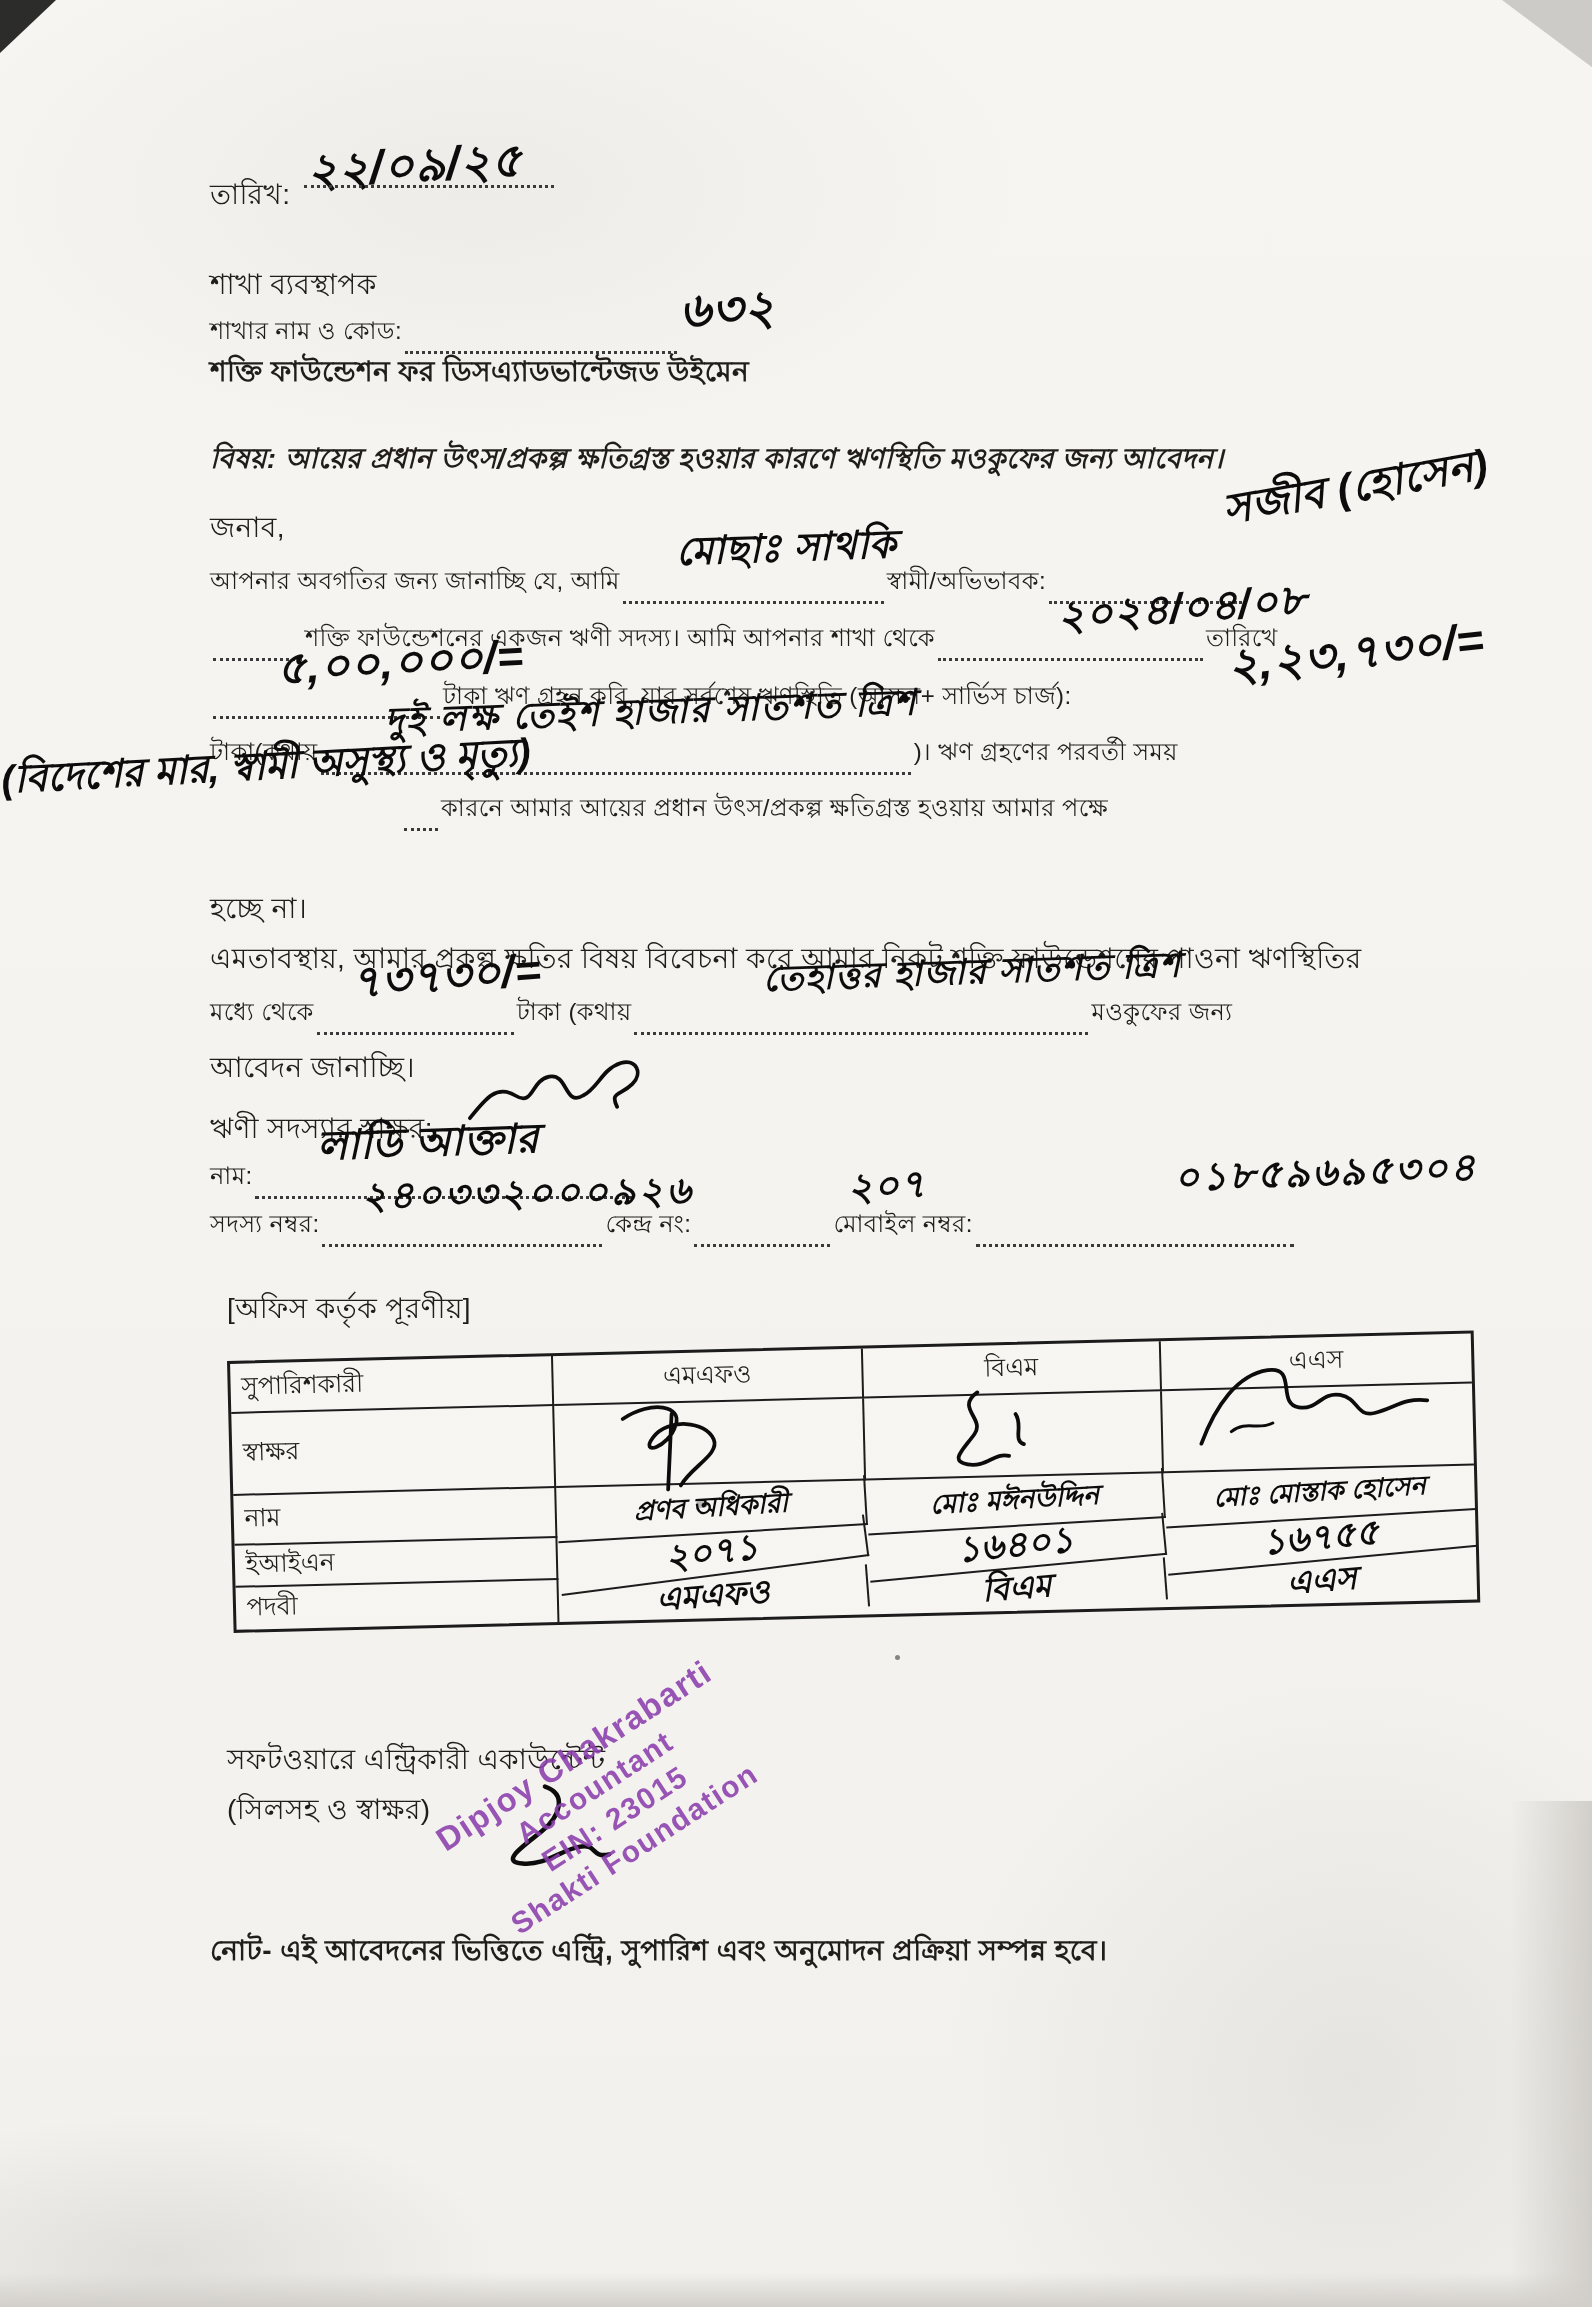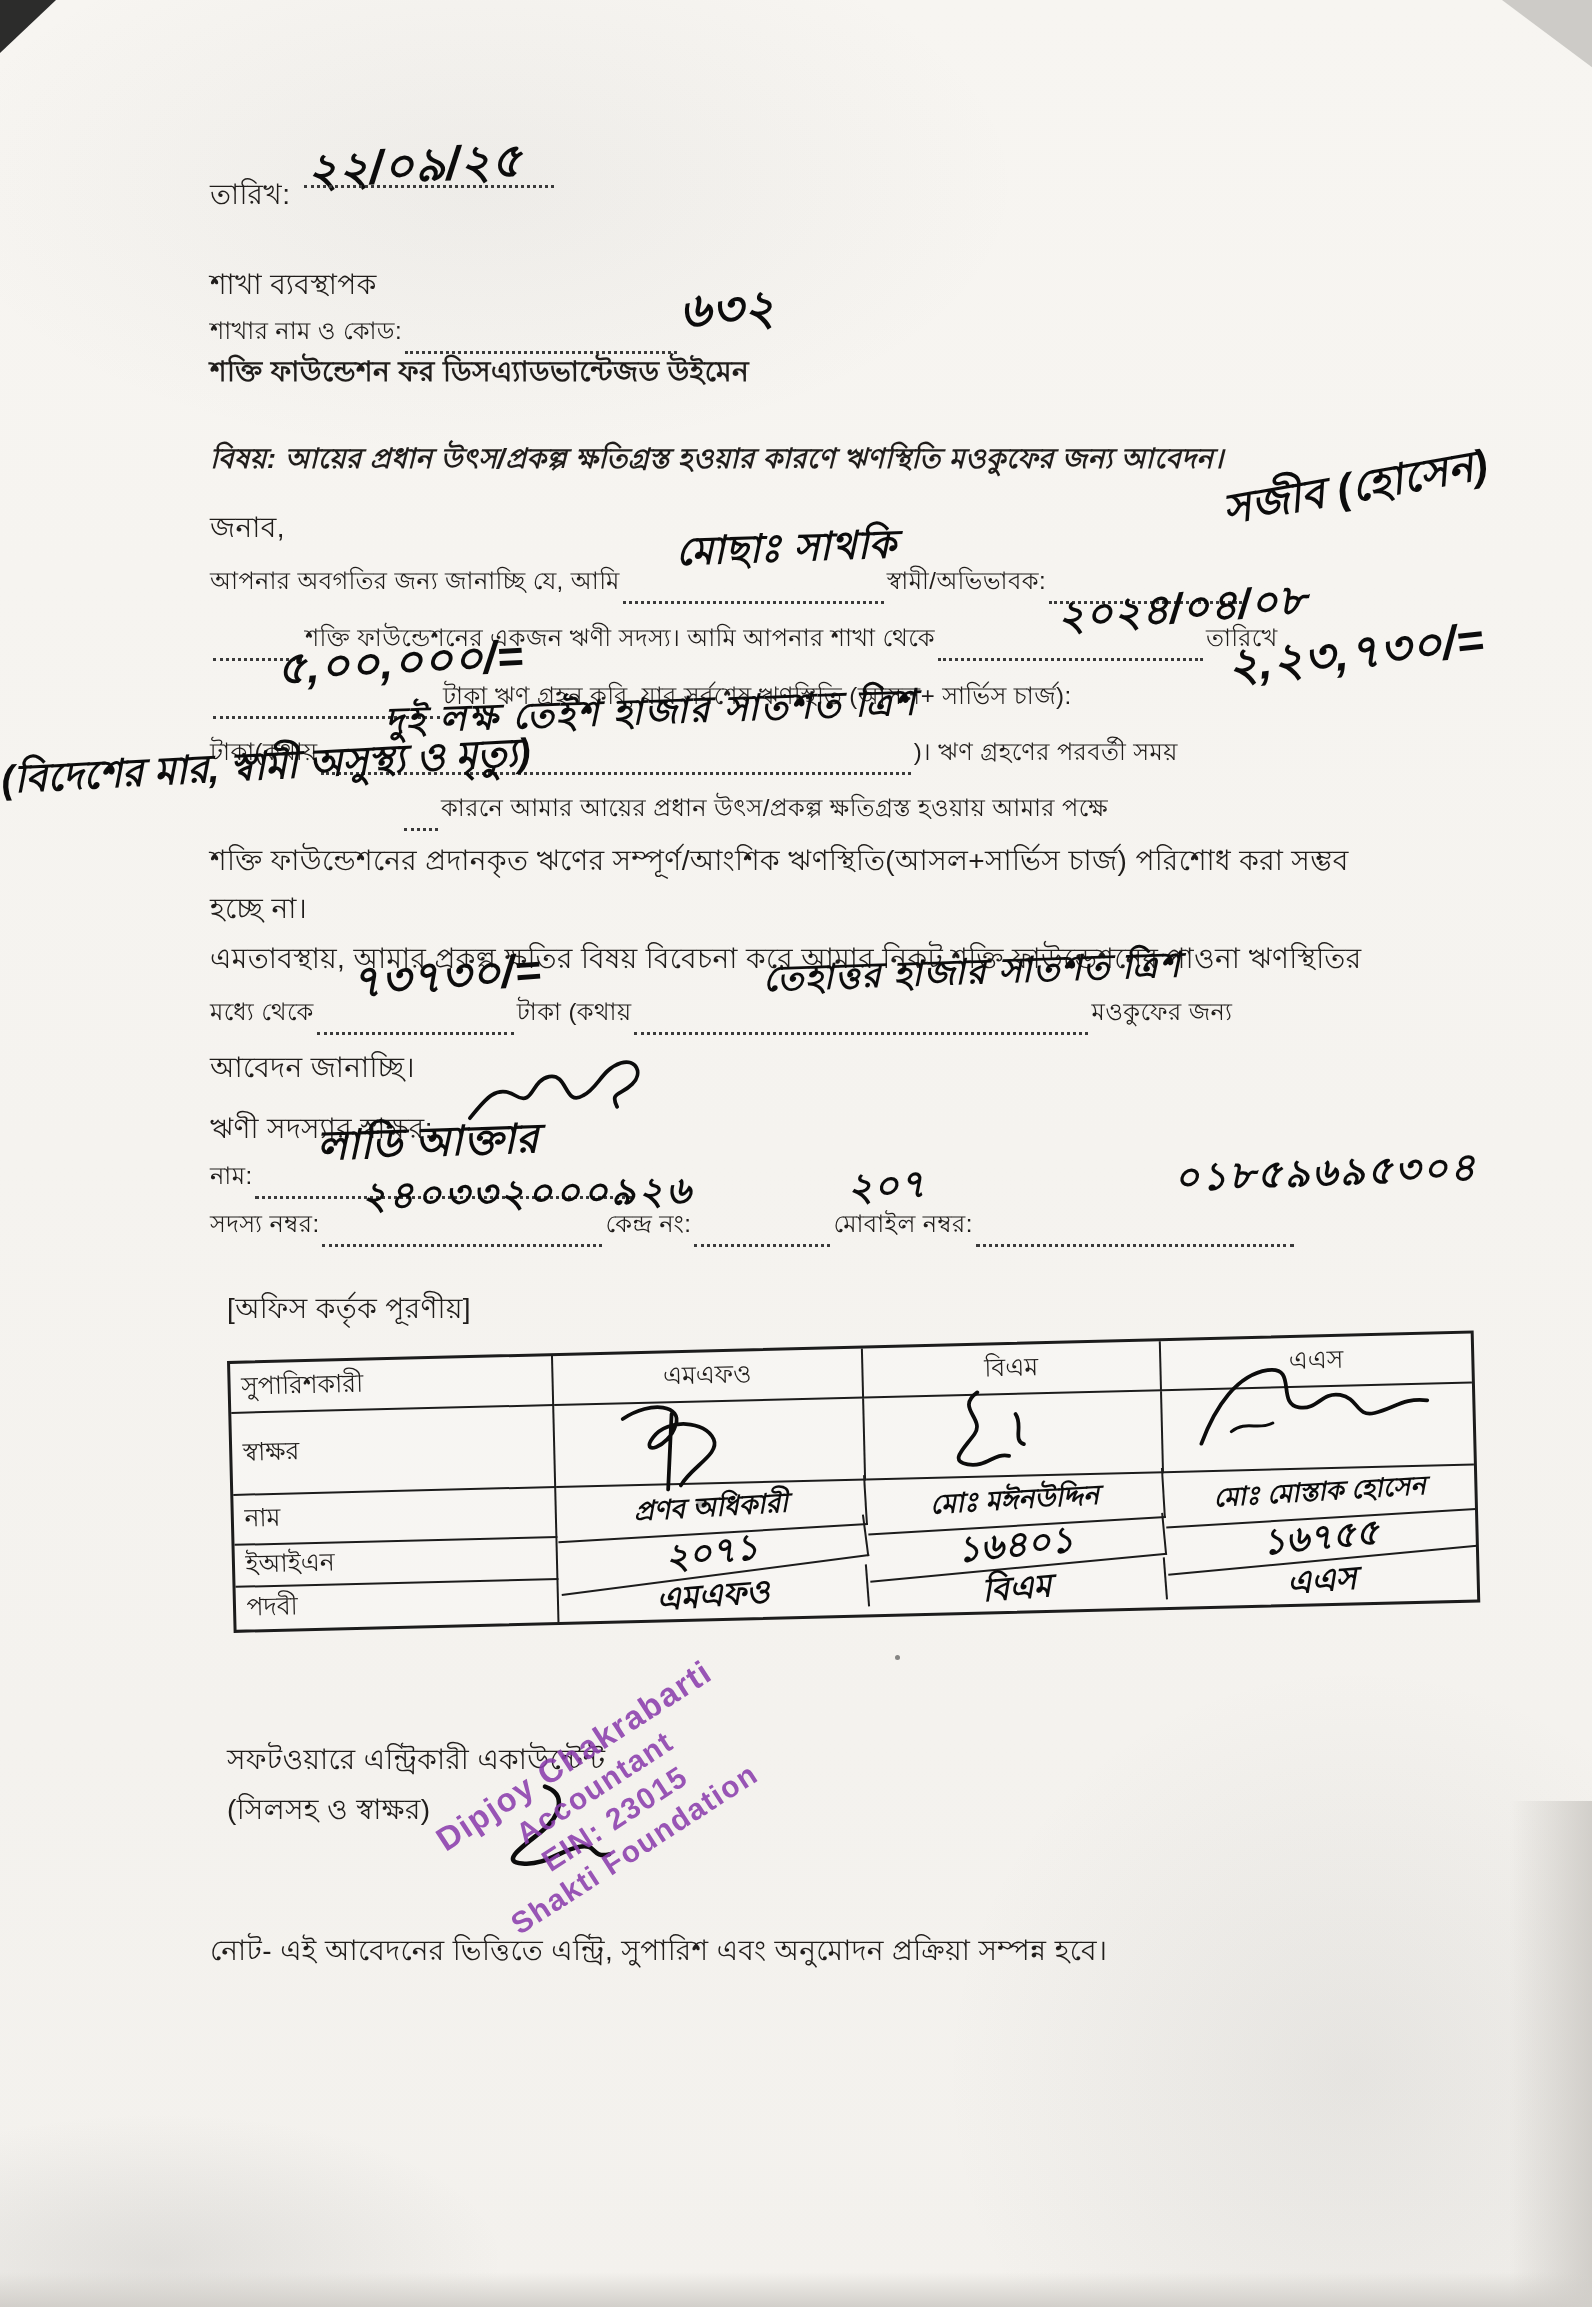--- a/index.html
+++ b/index.html
@@ -129,21 +129,20 @@
   </div>
   <div class="hw" style="left:386px;top:693px;font-size:36px;transform:rotate(-2deg);letter-spacing:2.3px;">দুই লক্ষ তেইশ হাজার সাতশত ত্রিশ</div>
 
   <div class="line" style="left:210px;top:789px;">
     <span style="display:inline-block;width:191px;"></span>
     <span class="dots" style="width:34px;"></span>
     <span>কারনে আমার আয়ের প্রধান উৎস/প্রকল্প ক্ষতিগ্রস্ত হওয়ায় আমার পক্ষে</span>
   </div>
   <div class="hw" style="left:3px;top:749px;font-size:39px;transform:rotate(-3deg);letter-spacing:0px;">(বিদেশের মার, স্বামী অসুস্থ্য ও মৃত্যু)</div>
 
-  <div class="printed" style="left:210px;top:839px;">শক্তি ফাউন্ডেশনের প্রদানকৃত ঋণের সম্পূর্ণ/আংশিক ঋণস্থিতি(আসল+সার্ভিস চার্জ) পরিশোধ করা সম্ভব</div>
   <div class="printed" style="left:210px;top:887px;">হচ্ছে না।</div>
 
   <div class="printed" style="left:210px;top:937px;">এমতাবস্থায়, আমার প্রকল্প ক্ষতির বিষয় বিবেচনা করে আমার নিকট শক্তি ফাউন্ডেশনের পাওনা ঋণস্থিতির</div>
   <div class="line" style="left:210px;top:993px;">
     <span>মধ্যে থেকে</span>
     <span class="dots" style="width:197px;"></span>
     <span>টাকা (কথায়</span>
     <span class="dots" style="width:454px;"></span>
     <span>মওকুফের জন্য</span>
   </div>
@@ -223,16 +222,16 @@
     <path d="M100,10 C130,20 120,50 95,70 C70,90 40,110 70,112 C100,115 120,95 145,90 C170,85 160,105 185,100" stroke-width="6"></path>
   </svg>
 
   <div class="stamp" style="color: rgb(140, 63, 174);">
     <div class="s1">Dipjoy Chakrabarti</div>
     <div class="s2">Accountant</div>
     <div class="s3">EIN: 23015</div>
     <div class="s4">Shakti Foundation</div>
   </div>
 
-  <div class="printed" style="left:210px;top:1929px;">নোট- এই আবেদনের ভিত্তিতে এন্ট্রি, সুপারিশ এবং অনুমোদন প্রক্রিয়া সম্পন্ন হবে।</div>
+  <div class="printed" style="left:210px;top:1929px;font-weight:bold;">নোট- এই আবেদনের ভিত্তিতে এন্ট্রি, সুপারিশ এবং অনুমোদন প্রক্রিয়া সম্পন্ন হবে।</div>
 
 </div>
 
 
 </body></html>

